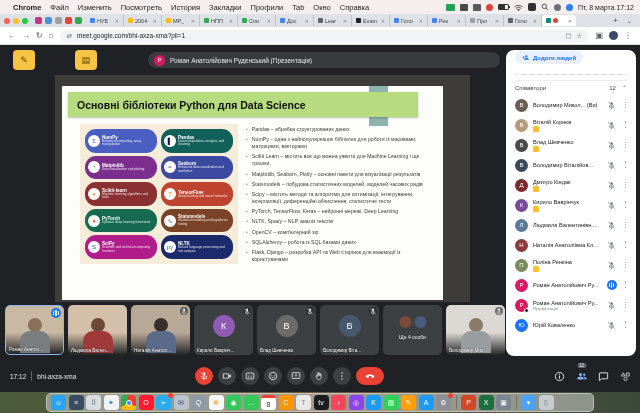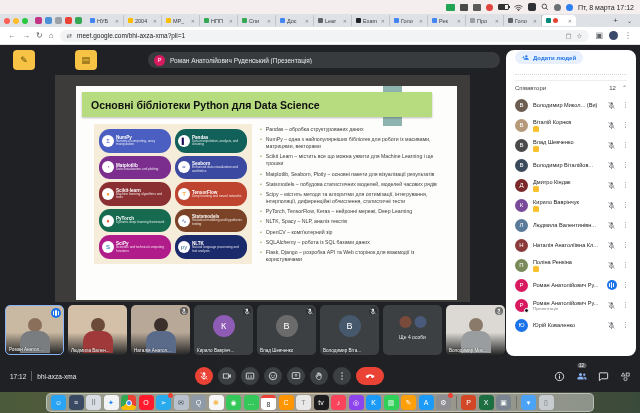--- a/index.html
+++ b/index.html
@@ -50,21 +50,21 @@
   .chip-ic { position:absolute; top:5px; width:22px; height:20px; background:#f6c344; border-radius:4px;
     display:flex; align-items:center; justify-content:center; font-size:9px; color:#5a4300; }
   #presenter-chip { position:absolute; top:7px; left:148px; width:352px; height:16px; background:rgba(60,64,67,.85);
     border-radius:8px; display:flex; align-items:center; gap:5px; padding:0 6px; }
   #presenter-chip .av { width:11px; height:11px; border-radius:50%; background:#d81b60; color:#fff;
     font-size:6px; display:flex; align-items:center; justify-content:center; }
   #presenter-chip .nm { font-size:6.5px; color:#e8eaed; white-space:nowrap; overflow:hidden; }
 
   
   #present-frame { position:absolute; left:55px; top:30px; width:415px; height:227px; background:#3d3c3a; }
-  #slide { position:absolute; left:21px; top:11px; width:381px; height:214px; background:#fdfdfb; }
+  #slide { position:absolute; left:7px; top:11px; width:381px; height:214px; background:#fdfdfb; }
   #teal-strip { position:absolute; left:307px; top:0; width:19px; height:40px; background:#8fb3ae; }
   #slide-title { position:absolute; left:6px; top:6px; width:350px; height:25px; background:#b7dc7f;
     display:flex; align-items:center; padding-left:9px; font-size:10.5px; font-weight:bold; color:#111;
     box-shadow:0 1px 2px rgba(0,0,0,.25); white-space:nowrap; }
   #infographic { position:absolute; left:18px; top:38px; width:158px; height:140px; background:#f5ecd9;
     display:grid; grid-template-columns:1fr 1fr; gap:3px 4px; padding:5px; }
   .lib-pill { border-radius:11px; display:flex; align-items:center; gap:2px; padding:1px 3px; overflow:hidden; }
   .lib-logo { width:12px; height:12px; min-width:12px; border-radius:50%; background:#fff;
     display:flex; align-items:center; justify-content:center; font-size:6px; }
   .lib-txt { display:flex; flex-direction:column; min-width:0; }
@@ -146,20 +146,32 @@
     color:#fff; font-size:7px; position:relative; flex:none; }
   .dock-ic .bdg { position:absolute; top:-2px; right:-2px; width:5px; height:5px; border-radius:50%; background:#ec4236; }
   .dock-sep { width:1px; height:13px; background:rgba(60,60,60,.4); margin:0 2px; flex:none; }
   svg { display:block; }
 </style>
 </head>
 <body>
 
 <div id="menubar">
   <span class="apple"></span>
+  <div id="menu-items">
+      <span class="mi">Chrome</span>
+      <span class="mi">Файл</span>
+      <span class="mi">Изменить</span>
+      <span class="mi">Посмотреть</span>
+      <span class="mi">История</span>
+      <span class="mi">Закладки</span>
+      <span class="mi">Профили</span>
+      <span class="mi">Tab</span>
+      <span class="mi">Окно</span>
+      <span class="mi">Справка</span>
+    </div>
   <div id="menu-status">
     <span class="st-ic" style="background:#23a455"></span>
     <span class="st-ic" style="background:#4a4a4a;width:8px"></span>
     <span class="st-ic" style="background:#5a5a5a;width:8px"></span>
     <span class="st-ic" style="background:#e0443e;border-radius:50%;width:7px"></span>
     <span class="battery">
         <i></i>
       </span>
     <svg width="9" height="7" viewBox="0 0 12 9">
         <path d="M1 3.4a7.5 7.5 0 0 1 10 0M2.8 5.3a5 5 0 0 1 6.4 0M4.6 7.2a2.2 2.2 0 0 1 2.8 0" stroke="#333" stroke-width="1.1" fill="none" stroke-linecap="round"></path>

